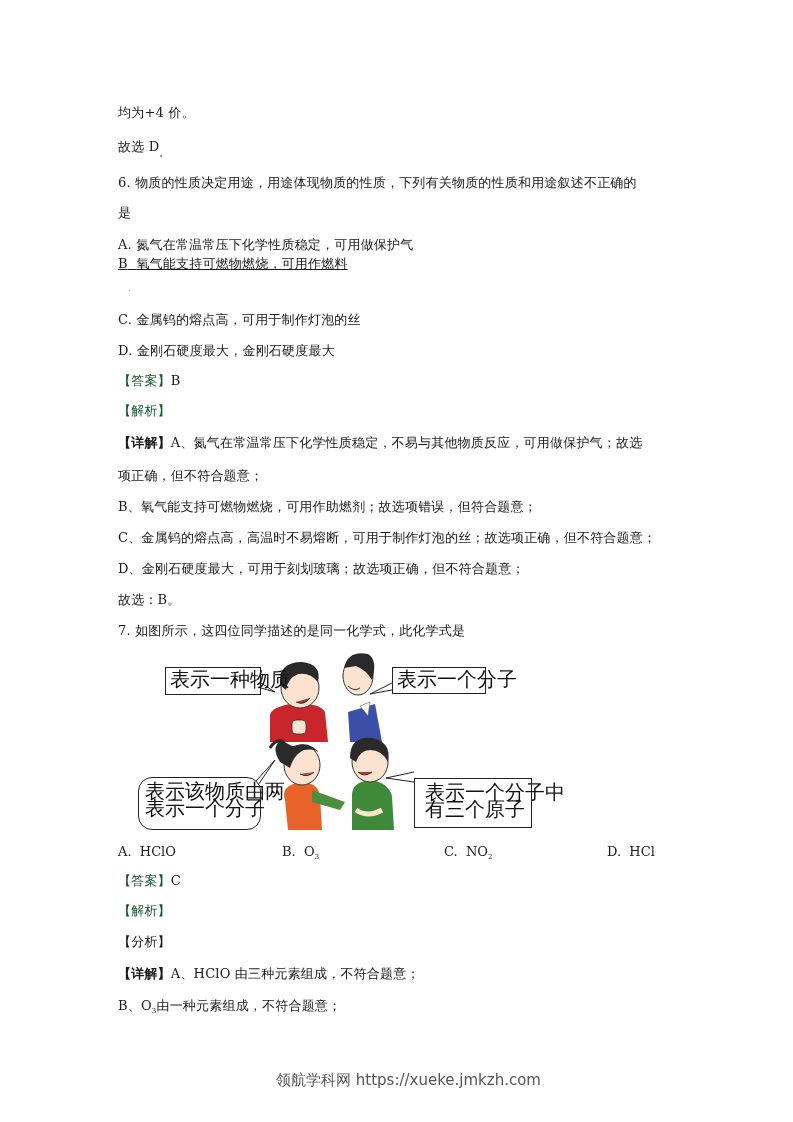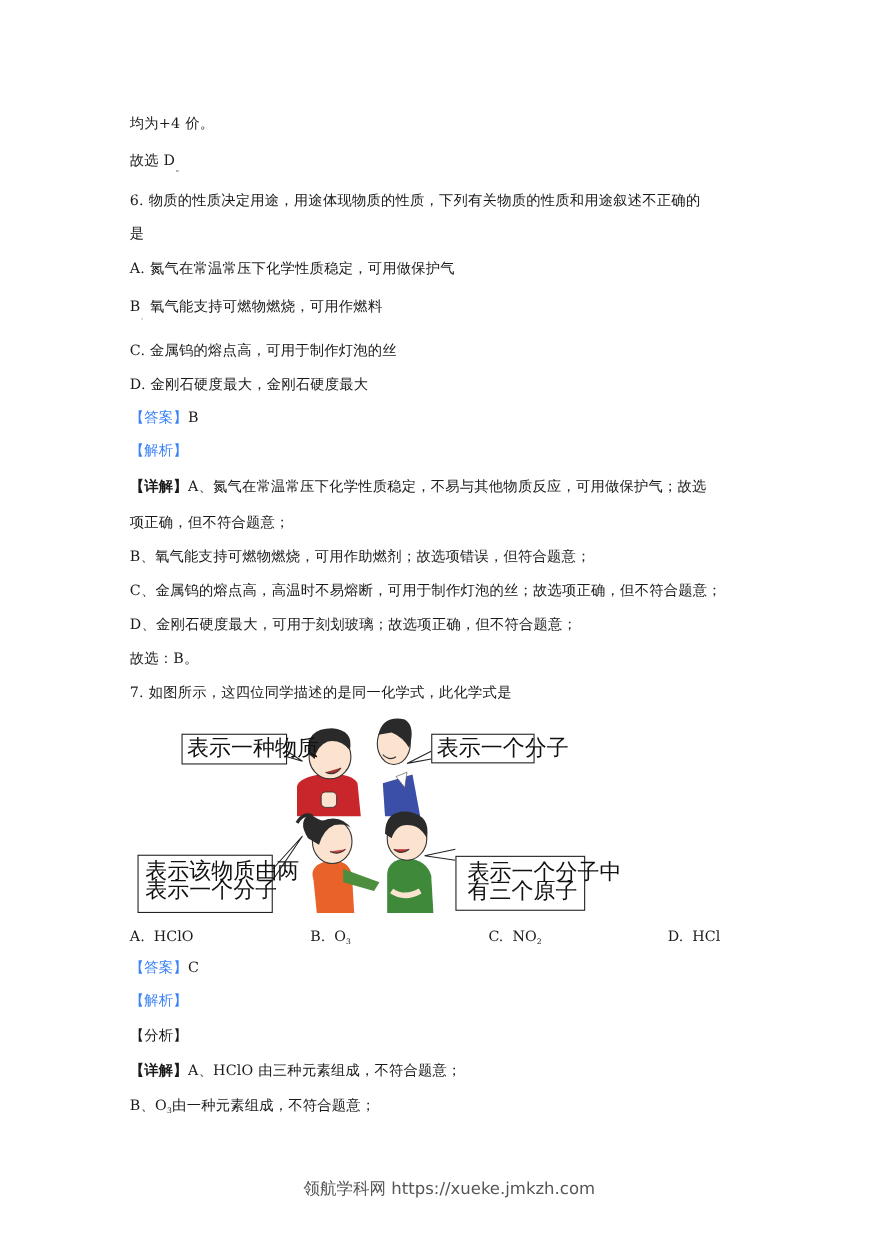--- a/index.html
+++ b/index.html
@@ -1,19 +1,19 @@
 <!DOCTYPE html>
 <html><head>
 <meta charset="utf-8">
 <style>
   html, body { margin: 0; padding: 0; background: #ffffff; }
   body { width: 793px; height: 1122px; position: relative; overflow: hidden;
          font-family: "DejaVu Serif", "Liberation Serif", serif; color: #1a1a1a; }
   .line { position: absolute; left: 118px; font-size: 13px; line-height: 16px; white-space: nowrap; letter-spacing: 0.2px; }
-  .blue { color: #3b82f6; }
+  .blue { color: #14532d; }
   .bold-bracket { font-weight: bold; }
   .sub { font-size: 7px; vertical-align: -3px; }
   .tiny-dot { position: absolute; font-size: 8px; color: #666; }
   .opt { position: absolute; top: 844px; font-size: 13px; line-height: 16px; white-space: nowrap; }
   .figure { position: absolute; left: 120px; top: 650px; width: 420px; height: 190px; }
   .bubble { position: absolute; background: #fff; border: 1px solid #222;
             font-family: "DejaVu Sans", "Liberation Sans", sans-serif; font-size: 20px; line-height: 17px;
             color: #111; padding: 3px 4px; box-sizing: border-box; white-space: nowrap; }
   .footer { position: absolute; top: 1071px; left: 0; width: 793px; text-align: center;
             font-family: "DejaVu Sans", "Liberation Sans", sans-serif; font-size: 15px; color: #555; margin-left: 12px; }
@@ -26,21 +26,21 @@
 <div class="line" style="top:139px;">
   <span>故选 D</span><span style="font-size:9px;vertical-align:-5px;">。</span>
 </div>
 
 <div class="line" style="top:175px;">6. 物质的性质决定用途，用途体现物质的性质，下列有关物质的性质和用途叙述不正确的</div>
 <div class="line" style="top:205px;">是</div>
 
 <div class="line" style="top:237px;">
   <span>A.</span>&nbsp;<span>氮气在常温常压下化学性质稳定，可用做保护气</span>
 </div>
-<div class="line" style="top:272px;">
+<div class="line" style="top:256px;text-decoration:underline;">
   <span>B</span>&nbsp;&nbsp;<span>氧气能支持可燃物燃烧，可用作燃料</span>
 </div>
 <span class="tiny-dot" style="left:128px;top:286px;">·</span>
 <div class="line" style="top:312px;">
   <span>C.</span>&nbsp;<span>金属钨的熔点高，可用于制作灯泡的丝</span>
 </div>
 <div class="line" style="top:343px;">
   <span>D.</span>&nbsp;<span>金刚石硬度最大，金刚石硬度最大</span>
 </div>
 
@@ -100,21 +100,21 @@
     <path d="M128 140 L155 110 L128 150" fill="#fff" stroke="#222" stroke-width="1"></path>
     <path d="M294 122 L266 128 L294 132" fill="#fff" stroke="#222" stroke-width="1"></path>
   </svg>
 
   <div class="bubble" style="left:45px;top:17px;width:96px;height:28px;">
     <span>表示一种物质</span>
   </div>
   <div class="bubble" style="left:272px;top:17px;width:94px;height:27px;">
     <span>表示一个分子</span>
   </div>
-  <div class="bubble" style="left:5px;top:127px;width:123px;height:53px;padding:5px 6px;">
+  <div class="bubble" style="left:18px;top:127px;width:123px;height:53px;padding:5px 6px;border-radius:14px;">
     <div>表示该物质由两</div>
     <div>表示一个分子</div>
   </div>
   <div class="bubble" style="left:294px;top:113px;width:118px;height:50px;padding:5px 10px;margin-top:15px;">
     <div>表示一个分子中</div>
     <div>有三个原子</div>
   </div>
 </div>
 
 <div class="opt" style="left:118px;">

